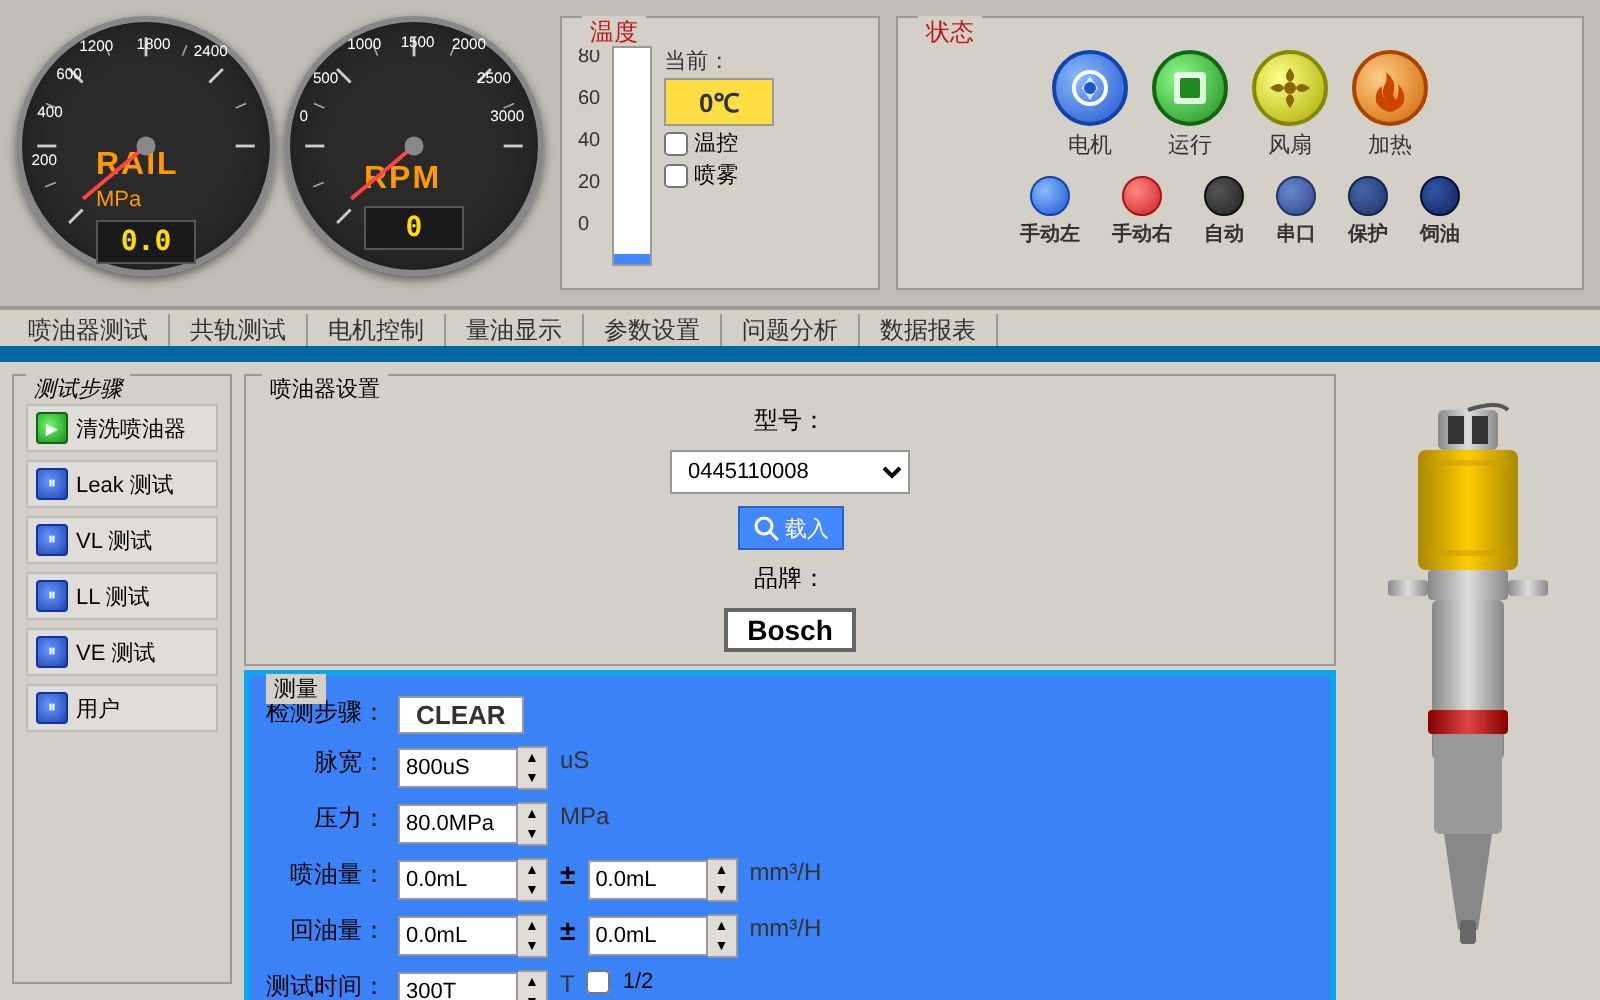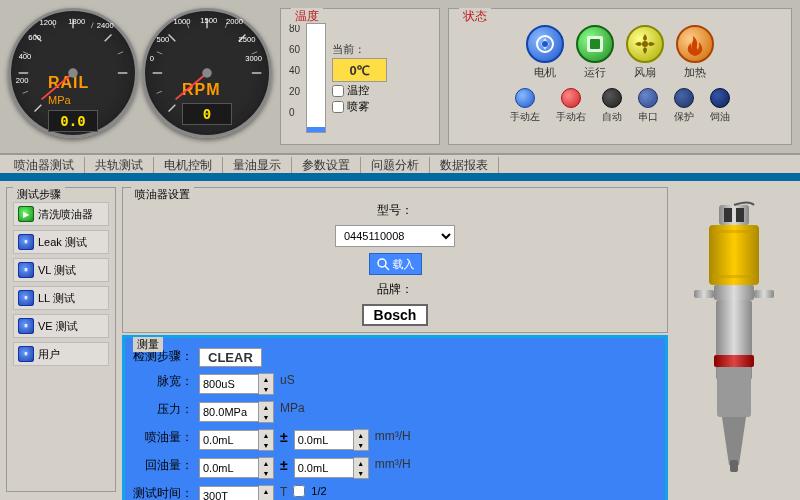--- a/index.html
+++ b/index.html
@@ -121,21 +121,20 @@
       left: 0;
       right: 0;
       height: 5%;
       background: #4488ff;
     }
 
     .temp-right {
       display: flex;
       flex-direction: column;
       gap: 1px;
-      justify-content: center;
     }
 
     .temp-label-row {
       font-size: 11px;
       color: #333;
     }
 
     .temp-value-display {
       background: #ffdd44;
       border: 1px solid #999;
@@ -195,20 +194,21 @@
     .status-icon-label {
       font-size: 11px;
       color: #333;
     }
 
     .status-dots-row {
       display: flex;
       gap: 16px;
       margin-top: 8px;
       justify-content: center;
+      font-weight: bold;
     }
 
     .status-dot-item {
       display: flex;
       flex-direction: column;
       align-items: center;
       gap: 2px;
     }
 
     .status-dot {
@@ -266,20 +266,21 @@
       padding: 14px 6px 6px;
     }
 
     .sidebar-title {
       position: absolute;
       top: -1px;
       left: 6px;
       background: #d4d0c8;
       padding: 0 4px;
       font-size: 11px;
+      font-style: italic;
     }
 
     .step-btn {
       display: flex;
       align-items: center;
       gap: 4px;
       padding: 3px 4px;
       margin-bottom: 4px;
       background: #e0ddd8;
       border: 1px solid #bbb;

